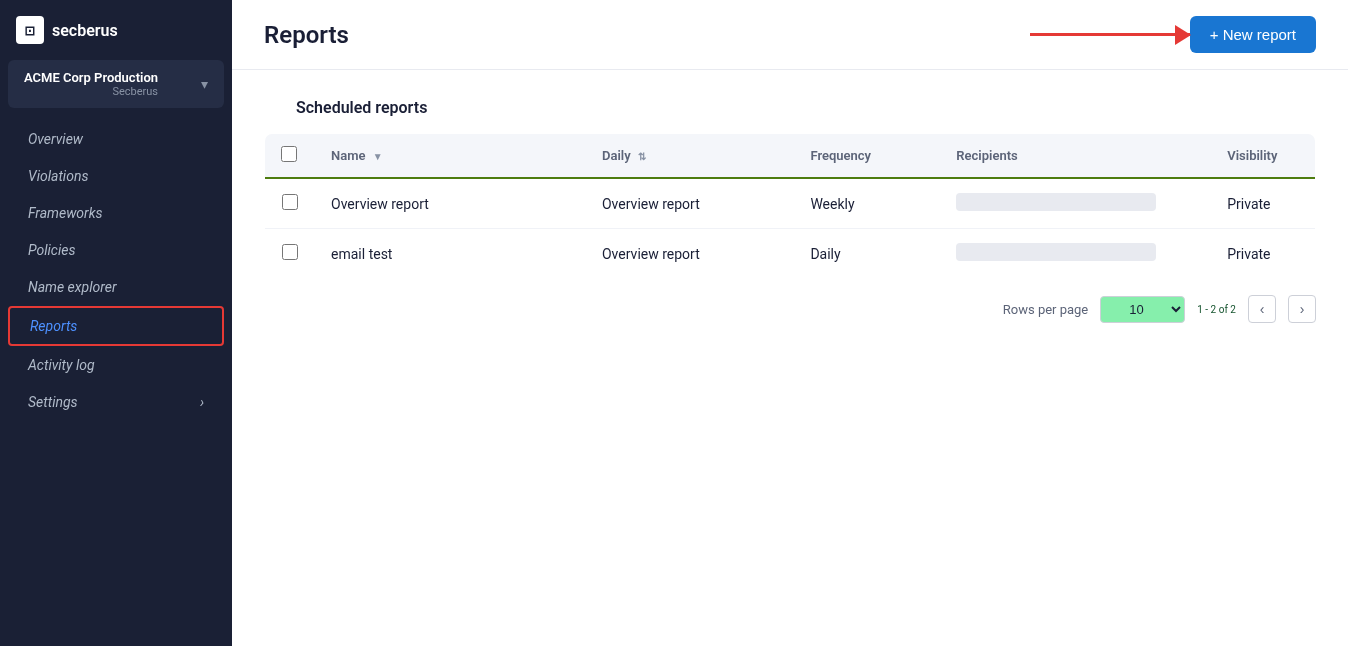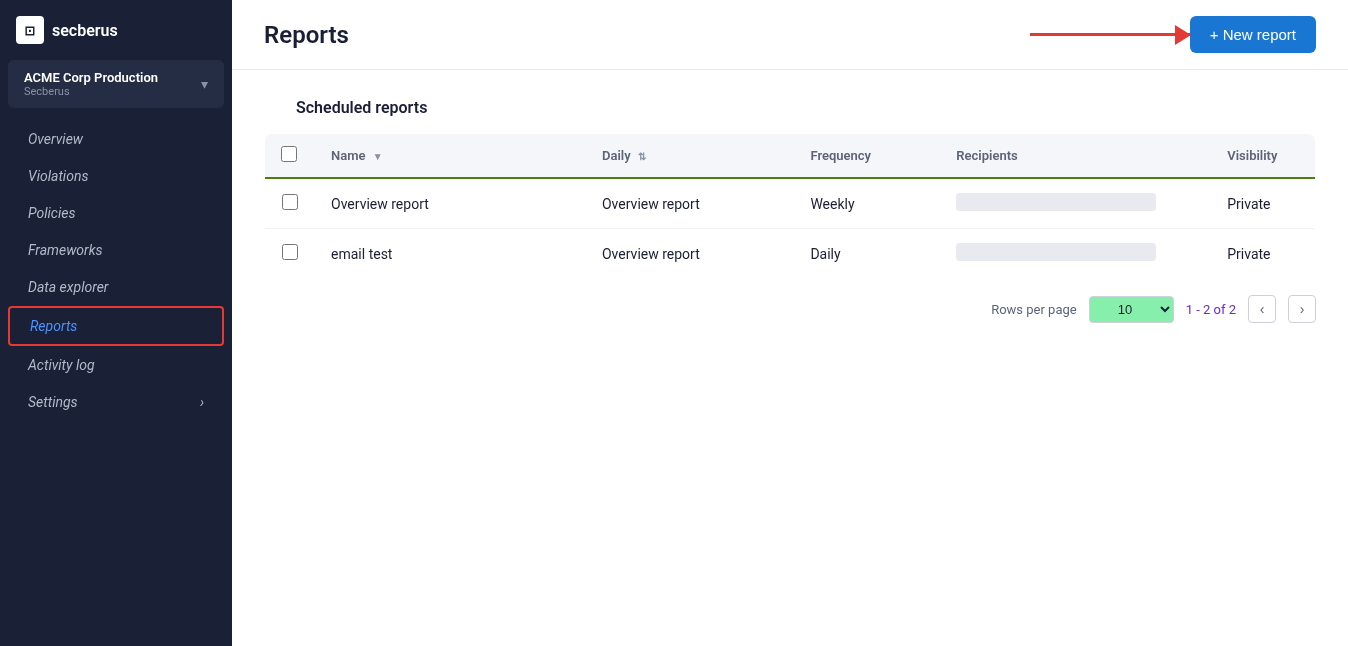--- a/index.html
+++ b/index.html
@@ -43,20 +43,21 @@
     }
     .org-selector {
       display: flex;
       align-items: center;
       justify-content: space-between;
       padding: 10px 16px;
       background: #252d45;
       margin: 0 8px 12px 8px;
       border-radius: 6px;
       cursor: pointer;
+      text-align: right;
     }
     .org-name {
       font-size: 13px;
       font-weight: 600;
       color: #fff;
     }
     .org-sub {
       font-size: 11px;
       color: #8892a4;
     }
@@ -226,22 +227,22 @@
     .rows-select {
       padding: 4px 24px;
       border: 1px solid #cdd0d8;
       border-radius: 4px;
       font-size: 13px;
       color: #1a1f36;
       background: #86efac;
       cursor: pointer;
     }
     .page-info {
-      font-size: 13px;
-      color: #6d28d9;
+      font-size: 10px;
+      color: #14532d;
     }
     .page-nav-btn {
       background: none;
       border: 1px solid #cdd0d8;
       border-radius: 4px;
       width: 28px;
       height: 28px;
       display: flex;
       align-items: center;
       justify-content: center;
@@ -270,27 +271,27 @@
   </div>
 
   <nav>
     <div class="nav-item">
       <span>Overview</span>
     </div>
     <div class="nav-item">
       <span>Violations</span>
     </div>
     <div class="nav-item">
+      <span>Frameworks</span>
+    </div>
+    <div class="nav-item">
       <span>Policies</span>
     </div>
     <div class="nav-item">
-      <span>Frameworks</span>
-    </div>
-    <div class="nav-item">
-      <span>Data explorer</span>
+      <span>Name explorer</span>
     </div>
     <div class="nav-item active">
       <span>Reports</span>
     </div>
     <div class="nav-item">
       <span>Activity log</span>
     </div>
     <div class="nav-item">
       <span>Settings</span>
       <span>›</span>

